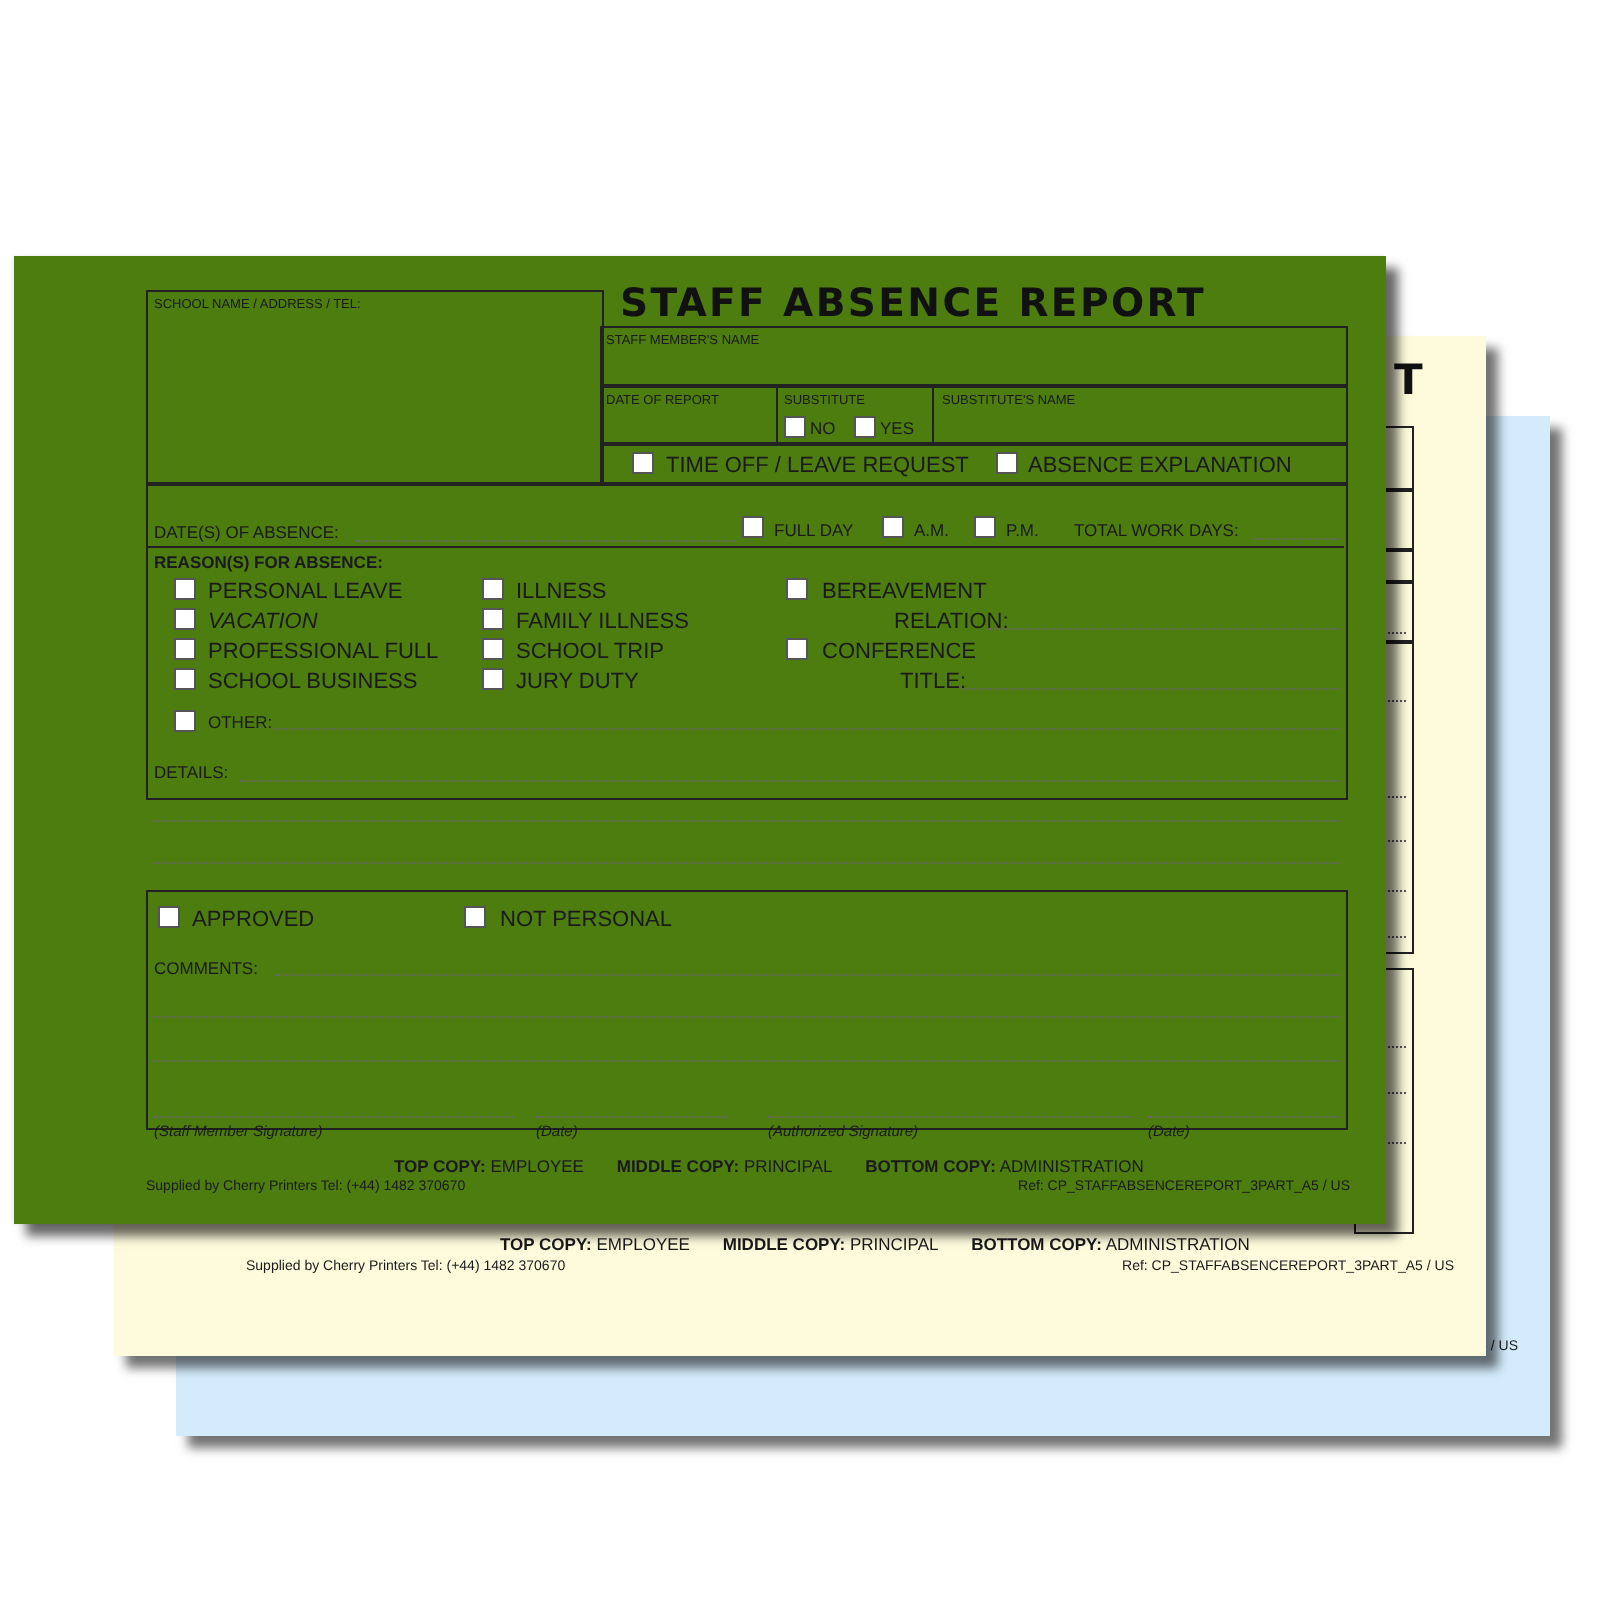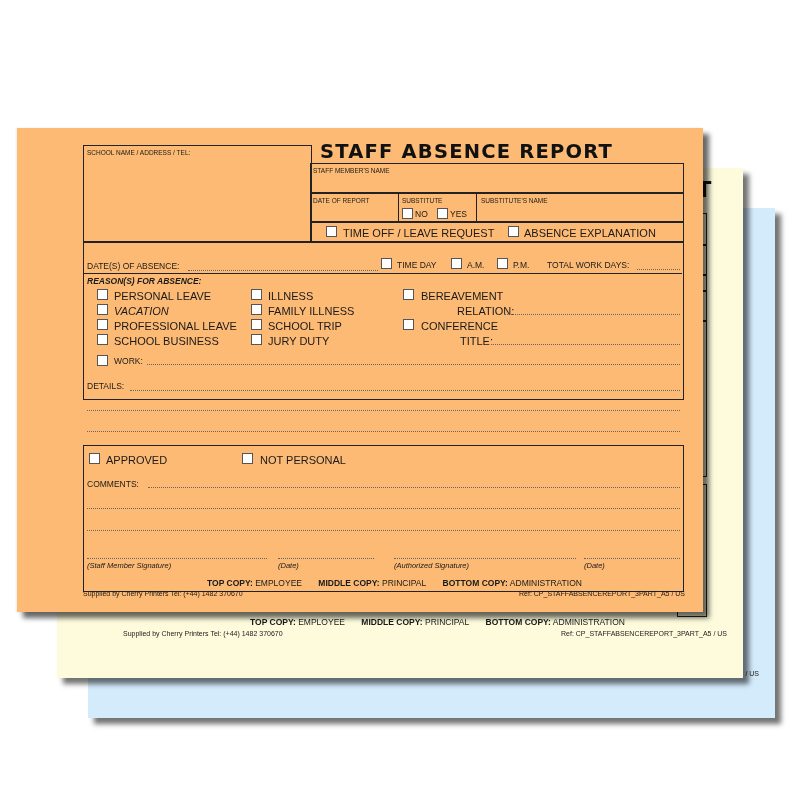--- a/index.html
+++ b/index.html
@@ -2,21 +2,21 @@
 <html><head>
 <meta charset="utf-8">
 <style>
   * { box-sizing: border-box; margin: 0; padding: 0; }
   html, body { width: 800px; height: 800px; background: #ffffff; overflow: hidden; }
   body { position: relative; font-family: "Liberation Sans", sans-serif; color: #1a1a1a; }
 
   .sheet { position: absolute; box-shadow: 6px 6px 5px rgba(0,0,0,0.55); }
   .sheet-blue   { left: 88px; top: 208px; width: 687px; height: 510px; background: #d3ebfb; }
   .sheet-yellow { left: 57px; top: 168px; width: 686px; height: 510px; background: #fdfbdc; }
-  .sheet-white  { left: 17px; top: 128px; width: 686px; height: 484px; background: #fdba74; box-shadow: 6px 6px 5px rgba(0,0,0,0.6), -1px 0 2px rgba(0,0,0,0.08); }
+  .sheet-white  { left: 7px; top: 128px; width: 686px; height: 484px; background: #4d7c0f; box-shadow: 6px 6px 5px rgba(0,0,0,0.6), -1px 0 2px rgba(0,0,0,0.08); }
 
   
   .ghost-title { position: absolute; font-weight: 900; font-size: 21px; letter-spacing: 1px; color: #111; font-family: "DejaVu Sans", sans-serif; }
   .ghost-box { position: absolute; border: 1.5px solid #222; }
   .ghost-dots { position: absolute; border-bottom: 1px dotted #555; height: 1px; }
 
   .footer-copy { position: absolute; font-size: 8.5px; white-space: nowrap; }
   .footer-copy b { font-weight: bold; }
   .footer-copy .sp { display: inline-block; width: 14px; }
   .supplier { position: absolute; font-size: 7px; white-space: nowrap; }
@@ -115,38 +115,38 @@
     <div class="cb" style="left:15px; top:4px;"></div>
     <span class="txt" style="left:32px; top:5px;">TIME OFF / LEAVE REQUEST</span>
     <div class="cb" style="left:197px; top:4px;"></div>
     <span class="txt" style="left:213px; top:5px;">ABSENCE EXPLANATION</span>
   </div>
 
   <div class="frm" style="left:66px; top:113px; width:601px; height:159px;">
     <span class="txt" style="left:3px; top:19px; font-size:8.5px;">DATE(S) OF ABSENCE:</span>
     <div class="dots" style="left:104px; top:28px; width:190px;"></div>
     <div class="cb" style="left:297px; top:16px;"></div>
-    <span class="txt" style="left:313px; top:18px; font-size:8.5px;">TIME DAY</span>
+    <span class="txt" style="left:313px; top:18px; font-size:8.5px;">FULL DAY</span>
     <div class="cb" style="left:367px; top:16px;"></div>
     <span class="txt" style="left:383px; top:18px; font-size:8.5px;">A.M.</span>
     <div class="cb" style="left:413px; top:16px;"></div>
     <span class="txt" style="left:429px; top:18px; font-size:8.5px;">P.M.</span>
     <span class="txt" style="left:463px; top:18px; font-size:8.5px;">TOTAL WORK DAYS:</span>
     <div class="dots" style="left:553px; top:27px; width:43px;"></div>
 
     <div class="hline" style="left:0; top:31px; width:598px;"></div>
 
-    <span class="txt bold" style="left:3px; top:34px; font-size:8.5px;font-style:italic;">REASON(S) FOR ABSENCE:</span>
+    <span class="txt bold" style="left:3px; top:34px; font-size:8.5px;">REASON(S) FOR ABSENCE:</span>
 
     <div class="cb" style="left:13px; top:47px;"></div>
     <span class="txt" style="left:30px; top:48px;">PERSONAL LEAVE</span>
     <div class="cb" style="left:13px; top:62px;"></div>
     <span class="txt" style="left:30px; top:63px;font-style:italic;">VACATION</span>
     <div class="cb" style="left:13px; top:77px;"></div>
-    <span class="txt" style="left:30px; top:78px;">PROFESSIONAL LEAVE</span>
+    <span class="txt" style="left:30px; top:78px;">PROFESSIONAL FULL</span>
     <div class="cb" style="left:13px; top:92px;"></div>
     <span class="txt" style="left:30px; top:93px;">SCHOOL BUSINESS</span>
 
     <div class="cb" style="left:167px; top:47px;"></div>
     <span class="txt" style="left:184px; top:48px;">ILLNESS</span>
     <div class="cb" style="left:167px; top:62px;"></div>
     <span class="txt" style="left:184px; top:63px;">FAMILY ILLNESS</span>
     <div class="cb" style="left:167px; top:77px;"></div>
     <span class="txt" style="left:184px; top:78px;">SCHOOL TRIP</span>
     <div class="cb" style="left:167px; top:92px;"></div>
@@ -155,30 +155,30 @@
     <div class="cb" style="left:319px; top:47px;"></div>
     <span class="txt" style="left:337px; top:48px;">BEREAVEMENT</span>
     <span class="txt" style="left:373px; top:63px;">RELATION:</span>
     <div class="dots" style="left:420px; top:72px; width:176px;"></div>
     <div class="cb" style="left:319px; top:77px;"></div>
     <span class="txt" style="left:337px; top:78px;">CONFERENCE</span>
     <span class="txt" style="left:376px; top:93px;">TITLE:</span>
     <div class="dots" style="left:407px; top:102px; width:189px;"></div>
 
     <div class="cb" style="left:13px; top:113px;"></div>
-    <span class="txt" style="left:30px; top:114px; font-size:8.5px;">WORK:</span>
+    <span class="txt" style="left:30px; top:114px; font-size:8.5px;">OTHER:</span>
     <div class="dots" style="left:63px; top:122px; width:533px;"></div>
 
     <span class="txt" style="left:3px; top:139px; font-size:8.5px;">DETAILS:</span>
     <div class="dots" style="left:46px; top:148px; width:550px;"></div>
     <div class="dots" style="left:3px; top:168px; width:593px;"></div>
     <div class="dots" style="left:3px; top:189px; width:593px;"></div>
   </div>
 
-  <div class="frm" style="left:66px; top:317px; width:601px; height:147px;">
+  <div class="frm" style="left:66px; top:317px; width:601px; height:120px;">
     <div class="cb" style="left:5px; top:7px;"></div>
     <span class="txt" style="left:22px; top:8px;">APPROVED</span>
     <div class="cb" style="left:158px; top:7px;"></div>
     <span class="txt" style="left:176px; top:8px;">NOT PERSONAL</span>
 
     <span class="txt" style="left:3px; top:33px; font-size:8.5px;">COMMENTS:</span>
     <div class="dots" style="left:64px; top:41px; width:532px;"></div>
     <div class="dots" style="left:3px; top:62px; width:593px;"></div>
     <div class="dots" style="left:3px; top:84px; width:593px;"></div>
 

